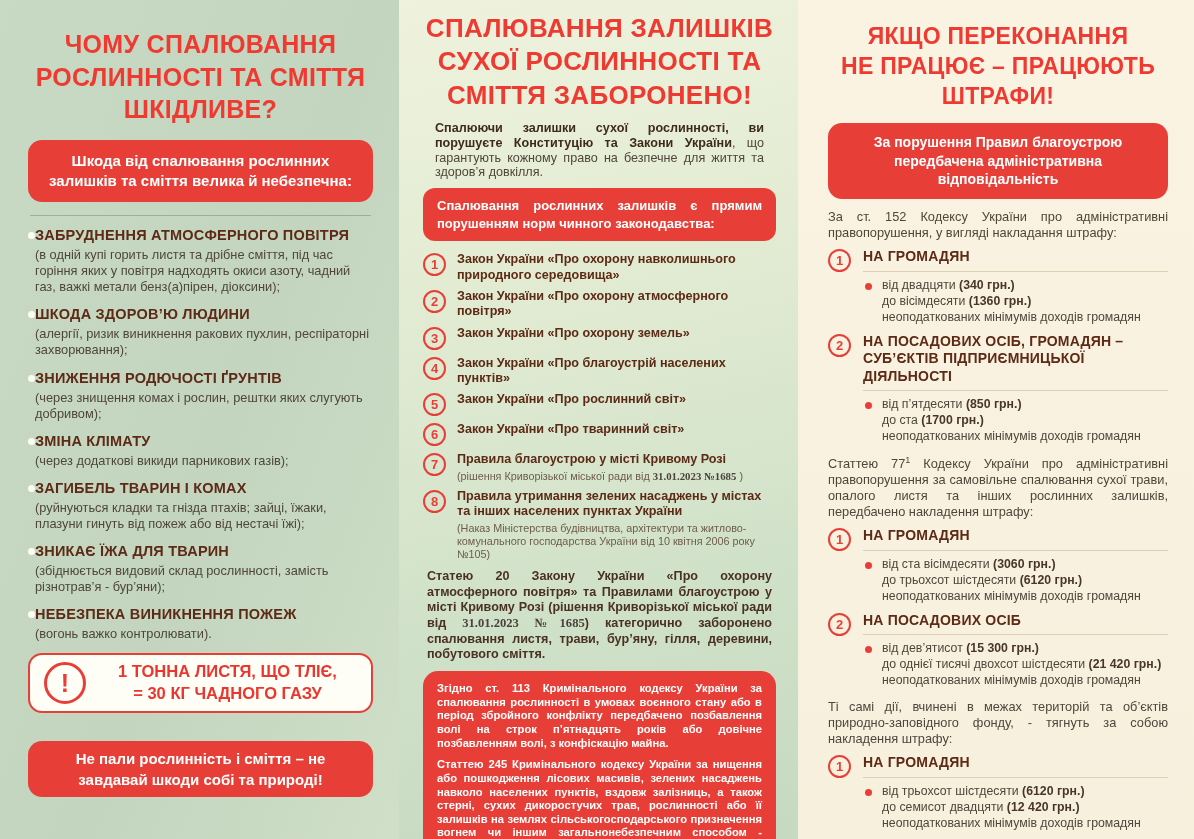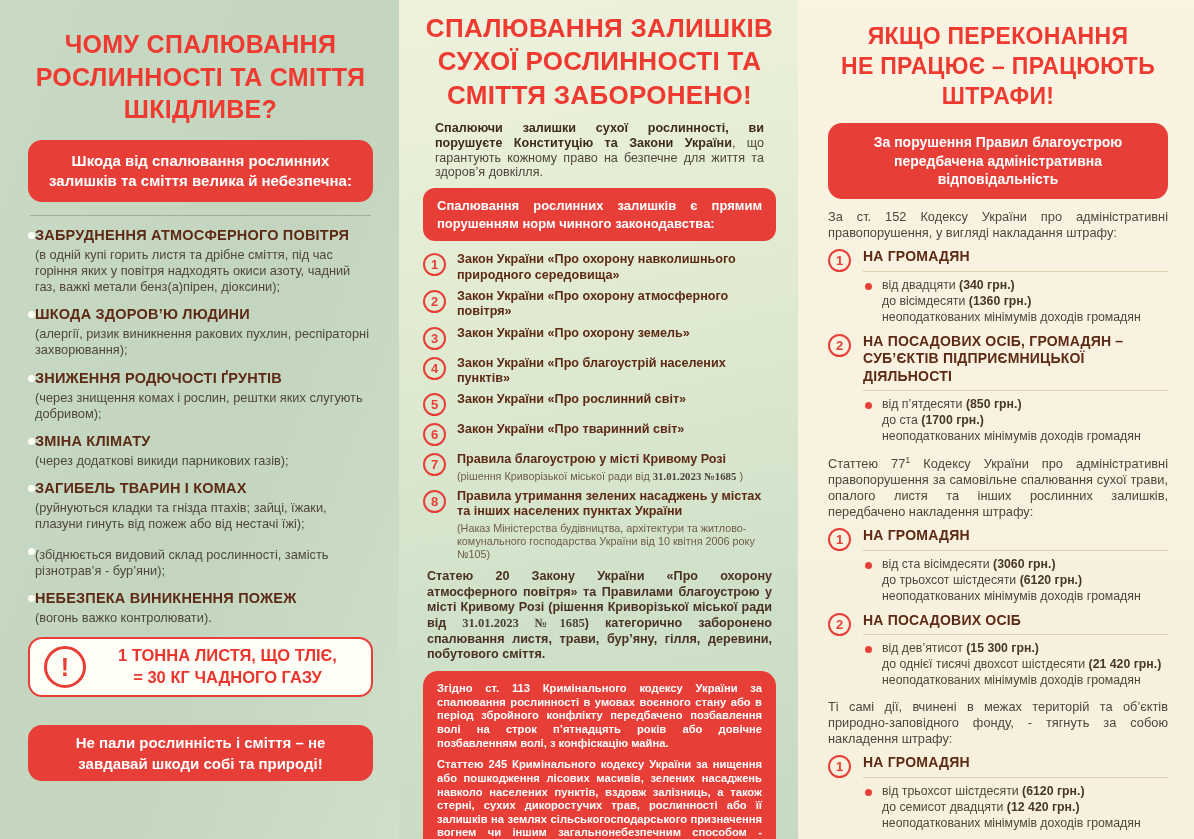--- a/index.html
+++ b/index.html
@@ -92,20 +92,21 @@
       <div class="harm-item">
         <span class="harm-dot"></span>
         <div class="harm-body">
           <div class="harm-title">ЗАГИБЕЛЬ ТВАРИН І КОМАХ</div>
           <div class="harm-desc">(руйнуються кладки та гнізда птахів; зайці, їжаки, плазуни гинуть від пожеж або від нестачі їжі);</div>
         </div>
       </div>
       <div class="harm-item">
         <span class="harm-dot"></span>
         <div class="harm-body">
+          <div class="harm-title">ЗНИКАЄ ЇЖА ДЛЯ ТВАРИН</div>
           <div class="harm-desc">(збіднюється видовий склад рослинності, замість різнотрав’я - бур’яни);</div>
         </div>
       </div>
       <div class="harm-item">
         <span class="harm-dot"></span>
         <div class="harm-body">
           <div class="harm-title">НЕБЕЗПЕКА ВИНИКНЕННЯ ПОЖЕЖ</div>
           <div class="harm-desc">(вогонь важко контролювати).</div>
         </div>
       </div>

